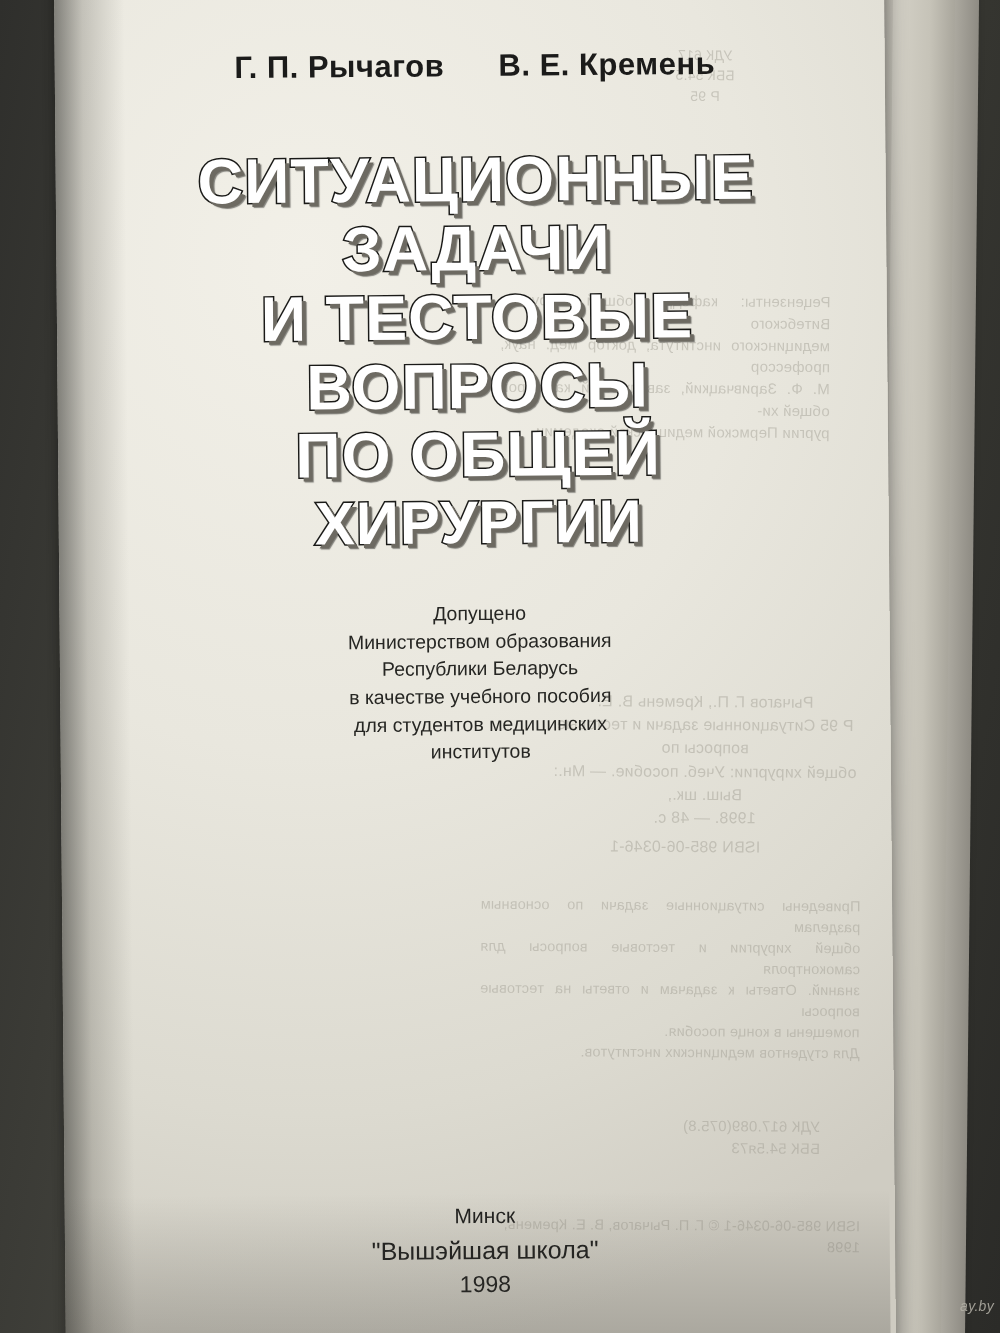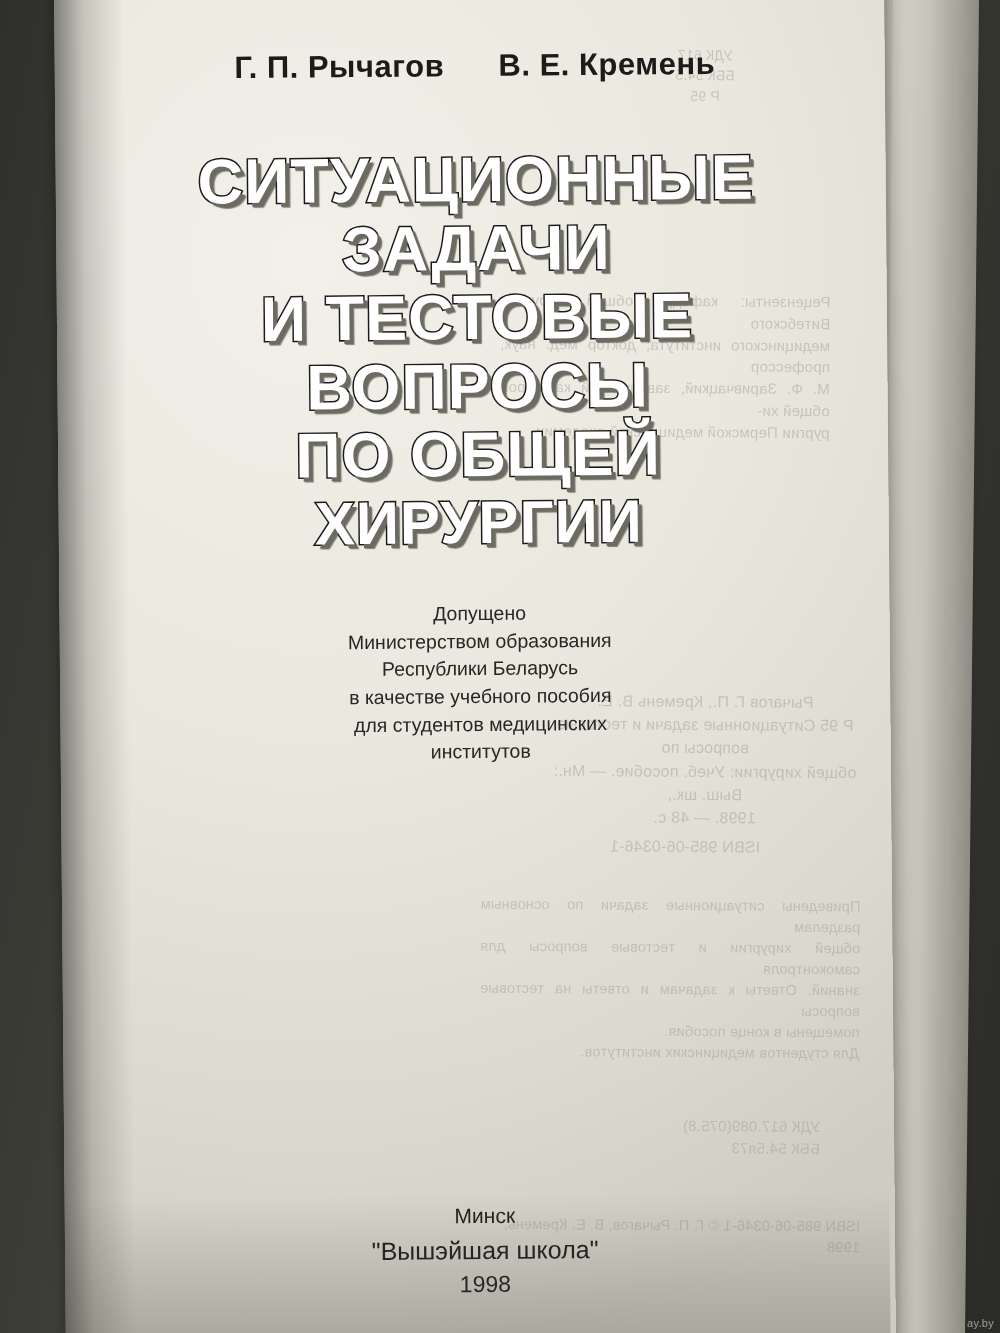--- a/index.html
+++ b/index.html
@@ -166,25 +166,26 @@
     text-align: center;
     color: #222220;
   }
   .imprint .city { font-size: 21px; margin-bottom: 8px; }
   .imprint .publisher { font-size: 25px; margin-bottom: 6px; }
   .imprint .year { font-size: 23px; }
 
   .watermark {
     position: absolute;
     right: 6px;
-    bottom: 4px;
-    font-size: 11px;
+    bottom: 19px;
+    font-size: 14px;
     color: #b5b2a8;
     opacity: 0.85;
     letter-spacing: 0.3px;
+    font-style: italic;
   }
 </style>
 </head>
 <body>
 
 <div id="page">
 
   <div class="backdrop"></div>
   <div class="back-cover"></div>
   <div class="back-cover-inner"></div>

